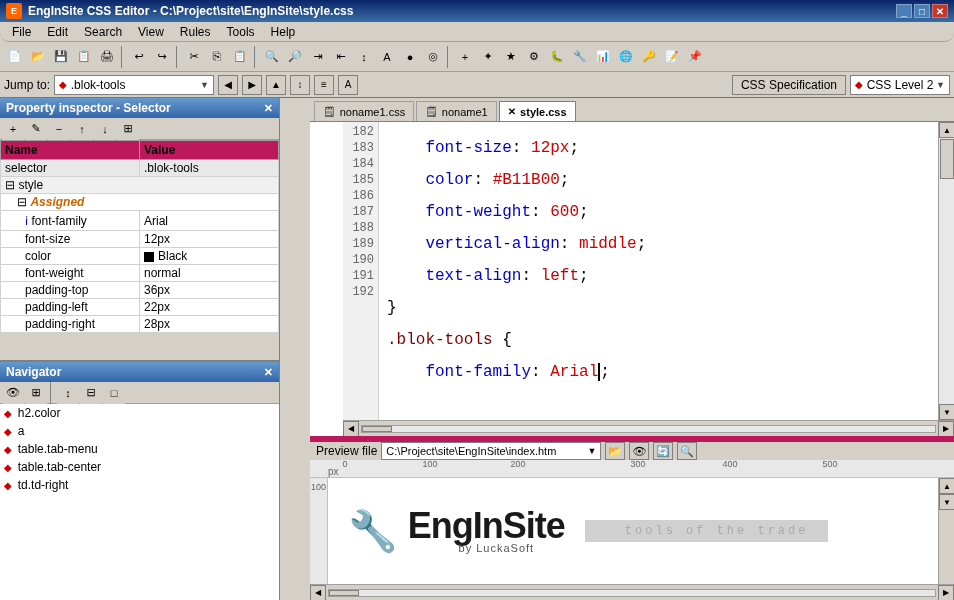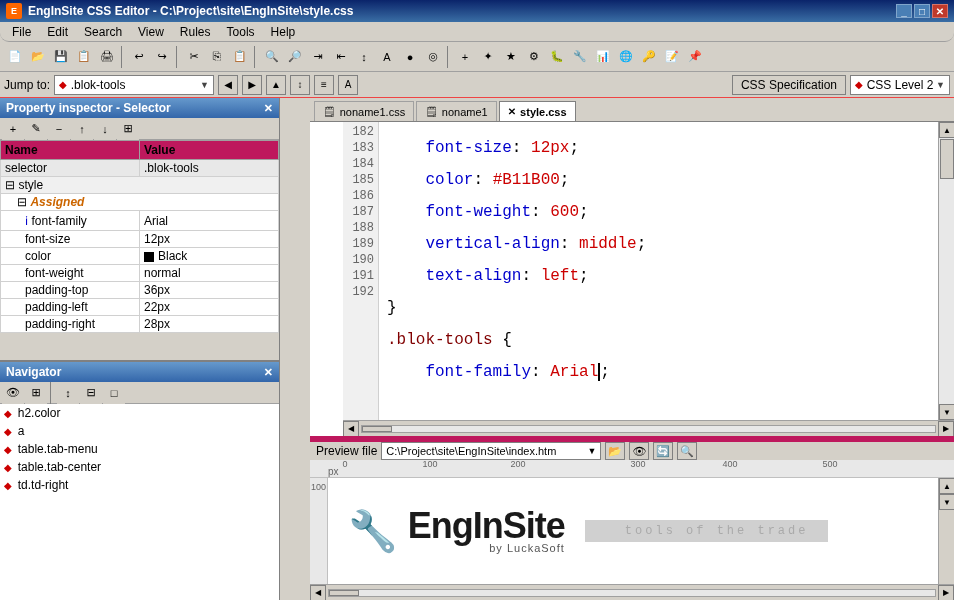--- a/index.html
+++ b/index.html
@@ -361,21 +361,21 @@
       background: white;
       overflow: hidden;
       display: flex;
       align-items: center;
       justify-content: flex-start;
       padding: 10px 20px;
     }
     .enginsite-logo {
       display: flex;
       flex-direction: column;
-      align-items: flex-end;
+      align-items: center;
     }
     .logo-main {
       font-size: 36px;
       font-weight: 900;
       color: #1a1a1a;
       letter-spacing: -1px;
       line-height: 1;
     }
     .logo-sub {
       font-size: 11px;

